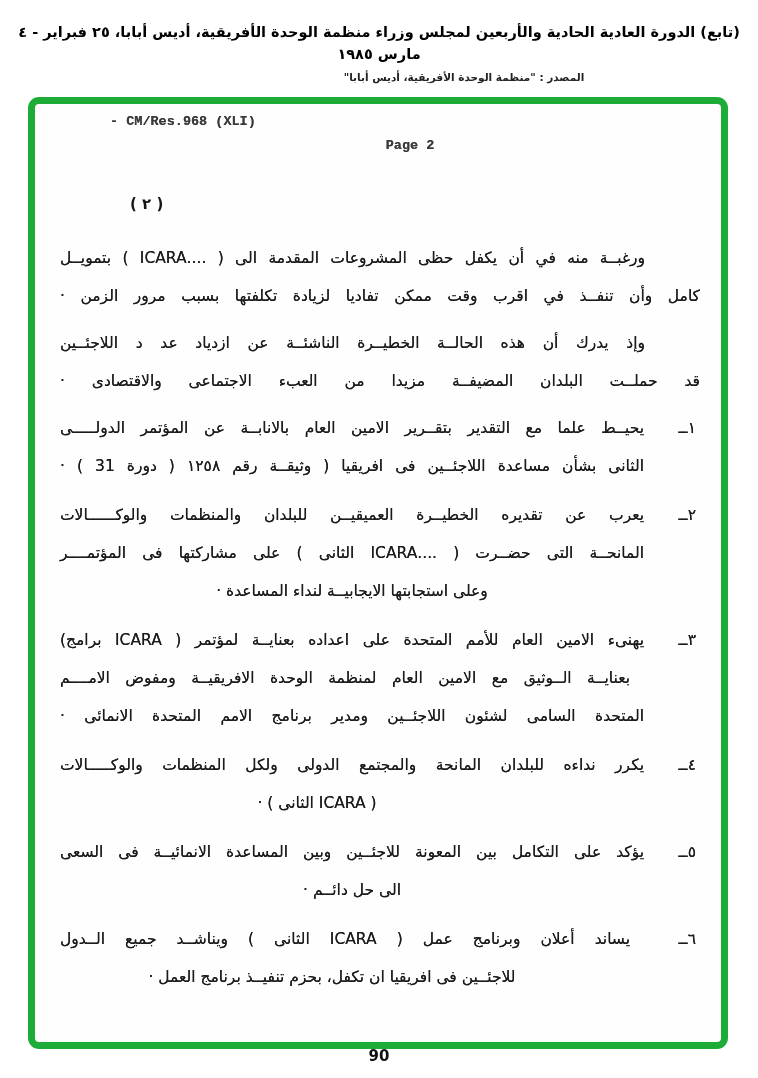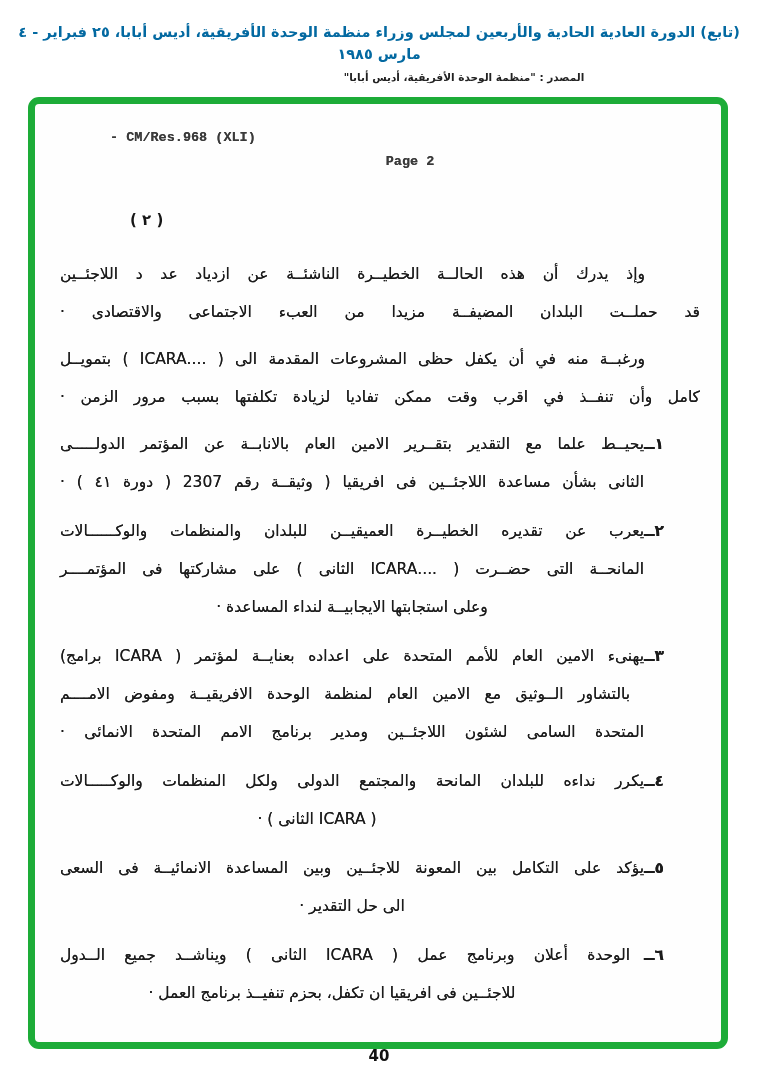--- a/index.html
+++ b/index.html
@@ -17,40 +17,40 @@
     top: 22px; left: 0; right: 0;
     direction: rtl;
     text-align: center;
   }
   .session-title {
     font-size: 14.5px;
     font-weight: bold;
     line-height: 1.5;
     padding: 0 14px;
     letter-spacing: 0.2px;
-    color: #0369a1;
+    color: #000000;
   }
   .source-line {
     margin-top: 5px;
     font-size: 10.5px;
     font-weight: bold;
     color: #222;
     transform: translateX(85px); 
   }
   
   .doc-frame {
     position: absolute;
     left: 28px; top: 97px;
     width: 700px; height: 952px;
     border: 7px solid #1dac38;
     border-radius: 11px;
     background: #fefefe;
     overflow: hidden;
   }
-  .doc-inner { padding: 6px 21px 0 25px; margin-top: 16px; }
+  .doc-inner { padding: 6px 21px 0 25px; }
   .latin-typewriter {
     font-family: "Liberation Mono", "DejaVu Sans Mono", monospace;
     font-size: 13.5px;
     font-weight: bold;
     color: #3a3a3a;
     text-shadow: 0 0 0.6px #555;
     direction: ltr;
     text-align: left;
   }
   .doc-ref { margin: 4px 0 0 50px; }
@@ -77,23 +77,23 @@
   .line { text-align: center; }
   .line.full { text-align: justify; text-align-last: justify; }
   .line.first-indent { padding-right: 55px; }
   .line.indent-sm { padding-right: 14px; }
   .line.indent-lg { padding-right: 70px; }
   .line.indent-mid { padding-right: 40px; }
   
   .item { display: flex; direction: rtl; margin-bottom: 11px; }
   .item-num {
     flex: 0 0 56px;
-    text-align: left;
+    text-align: right;
     padding-right: 4px;
-    font-weight: bold;
+    font-weight: normal;
     letter-spacing: -1px;
   }
   .item-body { flex: 1 1 auto; min-width: 0; }
   
   .page-number {
     position: absolute;
     left: 0; right: 0;
     top: 1047px;
     text-align: center;
     font-size: 15px;
@@ -112,76 +112,76 @@
 <div class="doc-frame">
   <div class="doc-inner">
 
     <div class="latin-typewriter doc-ref">- CM/Res.968 (XLI)</div>
     <div class="latin-typewriter doc-page">Page 2</div>
     <div class="section-number">( ٢ )</div>
 
     <div class="body-text">
 
       <div class="para">
-        <div class="line full first-indent">وإذ يدرك   أن هذه الحالــة الخطيــرة الناشئــة عن ازدياد عد د اللاجئــين</div>
-        <div class="line full">قد حملــت البلدان   المضيفــة مزيدا من العبء الاجتماعى   والاقتصادى ·</div>
+        <div class="line full first-indent">ورغبــة   منه في أن يكفل حظى المشروعات   المقدمة الى ( ....ICARA ) بتمويــل</div>
+        <div class="line full">كامل  وأن تنفــذ  في  اقرب  وقت ممكن  تفاديا  لزيادة تكلفتها بسبب مرور الزمن ·</div>
       </div>
 
       <div class="para">
-        <div class="line full first-indent">ورغبــة   منه في أن يكفل حظى المشروعات   المقدمة الى ( ....ICARA ) بتمويــل</div>
-        <div class="line full">كامل  وأن تنفــذ  في  اقرب  وقت ممكن  تفاديا  لزيادة تكلفتها بسبب مرور الزمن ·</div>
+        <div class="line full first-indent">وإذ يدرك   أن هذه الحالــة الخطيــرة الناشئــة عن ازدياد عد د اللاجئــين</div>
+        <div class="line full">قد حملــت البلدان   المضيفــة مزيدا من العبء الاجتماعى   والاقتصادى ·</div>
       </div>
 
       <div class="item">
         <div class="item-num">١ــ</div>
         <div class="item-body">
           <div class="line full">يحيــط علما مع التقدير بتقــرير الامين العام بالانابــة عن المؤتمر الدولـــــى</div>
-          <div class="line full">الثانى بشأن مساعدة اللاجئــين فى افريقيا  ( وثيقــة رقم 2307 ( دورة ٤١ ) ·</div>
+          <div class="line full">الثانى بشأن مساعدة اللاجئــين فى افريقيا  ( وثيقــة رقم ١٢٥٨ ( دورة 31 ) ·</div>
         </div>
       </div>
 
       <div class="item">
         <div class="item-num">٢ــ</div>
         <div class="item-body">
           <div class="line full">يعرب  عن  تقديره  الخطيــرة العميقيــن للبلدان   والمنظمات  والوكــــــالات</div>
           <div class="line full">المانحــة التى حضــرت ( ....ICARA الثانى ) على مشاركتها فى المؤتمــــر</div>
           <div class="line">وعلى استجابتها الايجابيــة لنداء المساعدة ·</div>
         </div>
       </div>
 
       <div class="item">
         <div class="item-num">٣ــ</div>
         <div class="item-body">
           <div class="line full">يهنىء الامين العام للأمم المتحدة على اعداده  بعنايــة لمؤتمر ( ICARA برامج)</div>
-          <div class="line full indent-sm">بالتشاور الــوثيق  مع  الامين العام لمنظمة الوحدة الافريقيــة  ومفوض الامــــم</div>
+          <div class="line full indent-sm">بعنايــة الــوثيق  مع  الامين العام لمنظمة الوحدة الافريقيــة  ومفوض الامــــم</div>
           <div class="line full">المتحدة  السامى   لشئون اللاجئــين ومدير برنامج  الامم المتحدة الانمائى ·</div>
         </div>
       </div>
 
       <div class="item">
         <div class="item-num">٤ــ</div>
         <div class="item-body">
           <div class="line full">يكرر نداءه للبلدان  المانحة والمجتمع الدولى  ولكل المنظمات  والوكـــــالات</div>
           <div class="line indent-lg">( ICARA الثانى ) ·</div>
         </div>
       </div>
 
       <div class="item">
         <div class="item-num">٥ــ</div>
         <div class="item-body">
           <div class="line full">يؤكد  على التكامل بين المعونة للاجئــين   وبين المساعدة الانمائيــة فى السعى</div>
-          <div class="line">الى حل التقدير ·</div>
+          <div class="line">الى حل دائــم ·</div>
         </div>
       </div>
 
       <div class="item">
         <div class="item-num">٦ــ</div>
         <div class="item-body">
-          <div class="line full indent-sm">الوحدة أعلان وبرنامج عمل (      ICARA   الثانى ) ويناشــد جميع الــدول</div>
+          <div class="line full indent-sm">يساند أعلان وبرنامج عمل (      ICARA   الثانى ) ويناشــد جميع الــدول</div>
           <div class="line indent-mid">للاجئــين فى افريقيا ان تكفل، بحزم تنفيــذ برنامج العمل ·</div>
         </div>
       </div>
 
     </div>
   </div>
 </div>
 
-<div class="page-number">40</div>
+<div class="page-number">90</div>
 
 </body></html>

